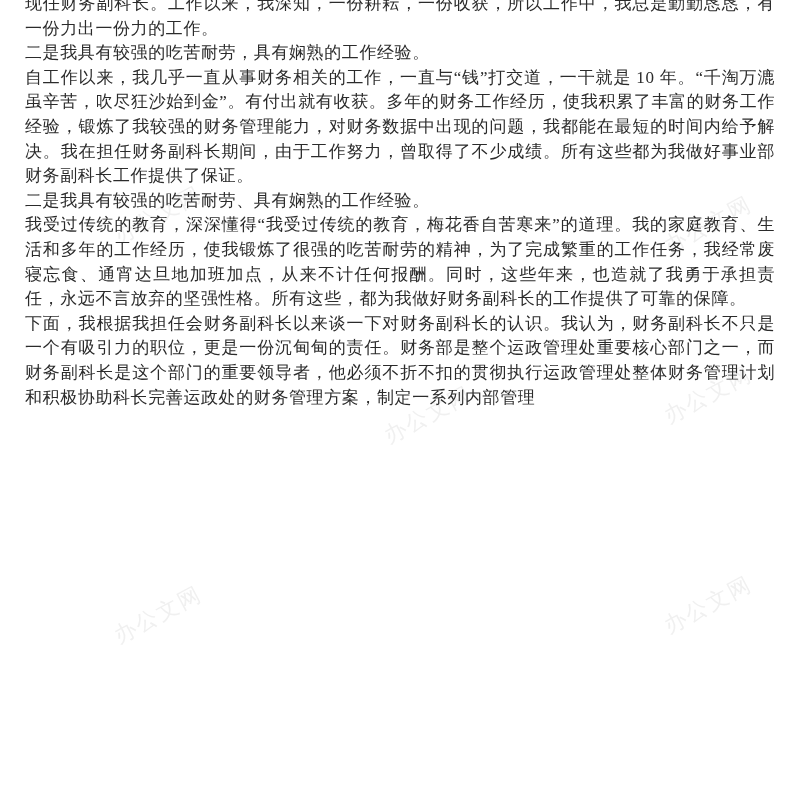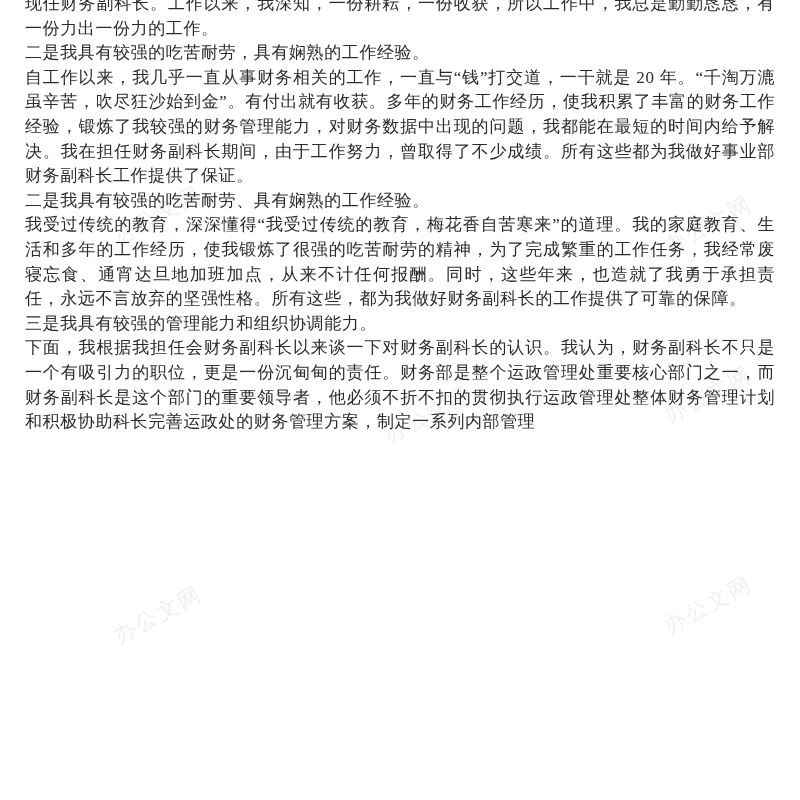--- a/index.html
+++ b/index.html
@@ -66,20 +66,19 @@
     <div class="wm wm-2">办公文网</div>
     <div class="wm wm-3">办公文网</div>
     <div class="wm wm-4">办公文网</div>
     <div class="wm wm-5">办公文网</div>
     <div class="wm wm-6">办公文网</div>
   </div>
 
   <div class="content">
     <p>现任财务副科长。工作以来，我深知，一份耕耘，一份收获，所以工作中，我总是勤勤恳恳，有一份力出一份力的工作。</p>
     <p>二是我具有较强的吃苦耐劳，具有娴熟的工作经验。</p>
-    <p>自工作以来，我几乎一直从事财务相关的工作，一直与“钱”打交道，一干就是 20 年。“千淘万漉虽辛苦，吹尽狂沙始到金”。有付出就有收获。多年的财务工作经历，使我积累了丰富的财务工作经验，锻炼了我较强的财务管理能力，对财务数据中出现的问题，我都能在最短的时间内给予解决。我在担任财务副科长期间，由于工作努力，曾取得了不少成绩。所有这些都为我做好事业部财务副科长工作提供了保证。</p>
+    <p>自工作以来，我几乎一直从事财务相关的工作，一直与“钱”打交道，一干就是 10 年。“千淘万漉虽辛苦，吹尽狂沙始到金”。有付出就有收获。多年的财务工作经历，使我积累了丰富的财务工作经验，锻炼了我较强的财务管理能力，对财务数据中出现的问题，我都能在最短的时间内给予解决。我在担任财务副科长期间，由于工作努力，曾取得了不少成绩。所有这些都为我做好事业部财务副科长工作提供了保证。</p>
     <p>二是我具有较强的吃苦耐劳、具有娴熟的工作经验。</p>
     <p>我受过传统的教育，深深懂得“我受过传统的教育，梅花香自苦寒来”的道理。我的家庭教育、生活和多年的工作经历，使我锻炼了很强的吃苦耐劳的精神，为了完成繁重的工作任务，我经常废寝忘食、通宵达旦地加班加点，从来不计任何报酬。同时，这些年来，也造就了我勇于承担责任，永远不言放弃的坚强性格。所有这些，都为我做好财务副科长的工作提供了可靠的保障。</p>
-    <p>三是我具有较强的管理能力和组织协调能力。</p>
     <p>下面，我根据我担任会财务副科长以来谈一下对财务副科长的认识。我认为，财务副科长不只是一个有吸引力的职位，更是一份沉甸甸的责任。财务部是整个运政管理处重要核心部门之一，而财务副科长是这个部门的重要领导者，他必须不折不扣的贯彻执行运政管理处整体财务管理计划和积极协助科长完善运政处的财务管理方案，制定一系列内部管理</p>
   </div>
 
 </div>
 
 </body></html>

